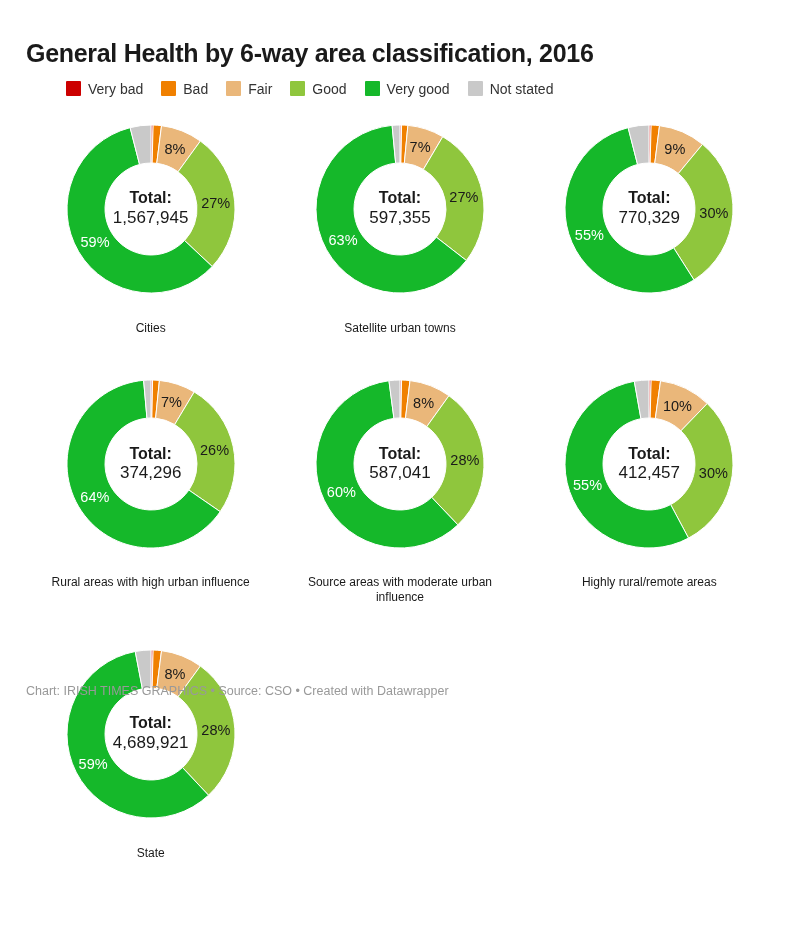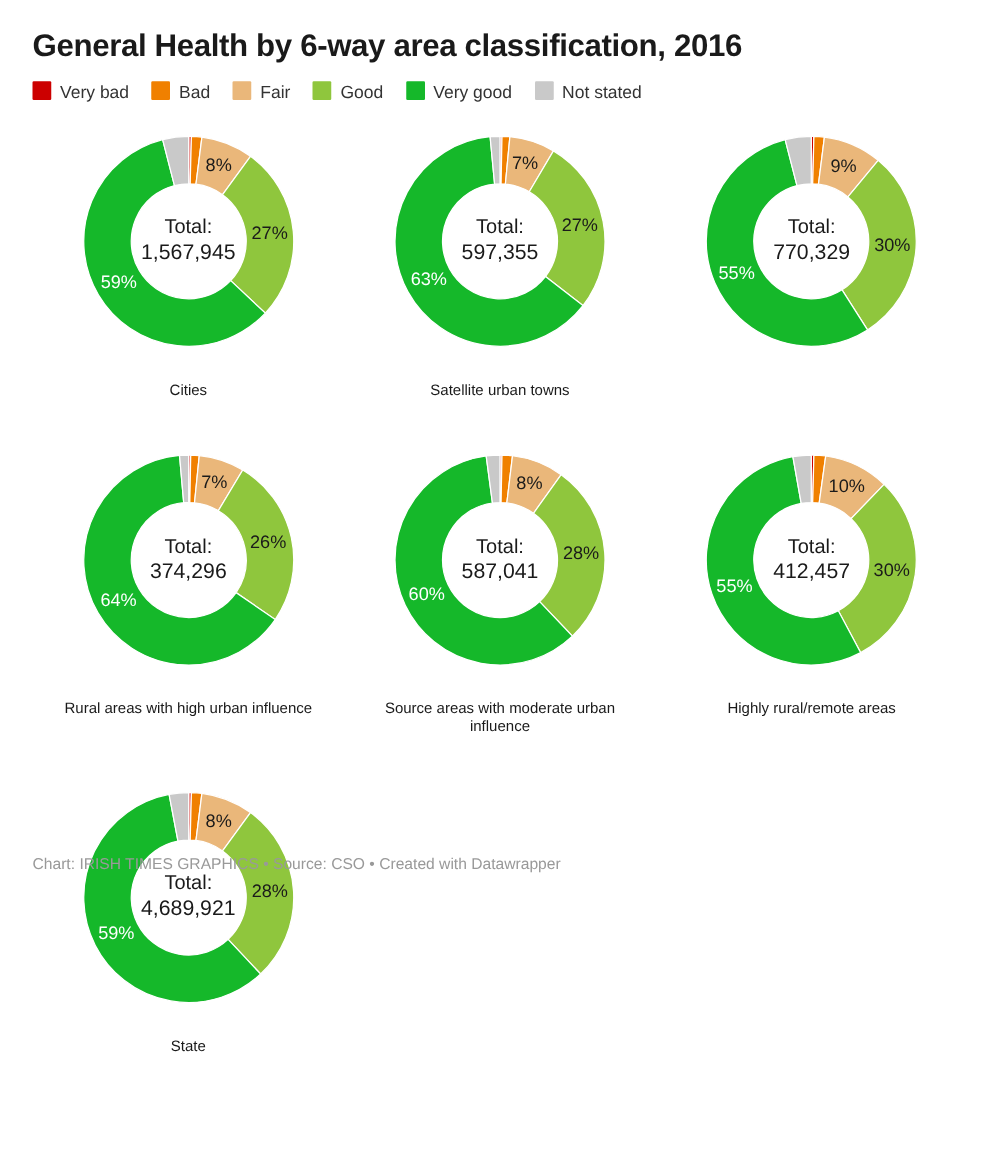--- a/index.html
+++ b/index.html
@@ -12,37 +12,38 @@
     background: #ffffff;
     font-family: "Liberation Sans", sans-serif;
     color: #1a1a1a;
     overflow: hidden;
     position: relative;
   }
   .page {
     width: 800px;
     height: 730px;
     box-sizing: border-box;
-    padding: 0 26px;
+    padding: 16px 26px;
     position: relative;
   }
   .chart-title {
     font-size: 25px;
     font-weight: bold;
     letter-spacing: -0.3px;
     color: #1a1a1a;
     padding-top: 24px;
     line-height: 1.1;
   }
   .legend {
     display: flex;
     align-items: center;
     gap: 0px;
     margin-top: 13px;
     flex-wrap: nowrap;
+    margin-left: 40px;
   }
   .legend-item {
     display: flex;
     align-items: center;
     margin-right: 18px;
   }
   .legend-swatch {
     width: 15px;
     height: 15px;
     border-radius: 1px;
@@ -81,21 +82,21 @@
     width: 196px;
     height: 196px;
     display: flex;
     flex-direction: column;
     align-items: center;
     justify-content: center;
     pointer-events: none;
   }
   .center-total {
     font-size: 16px;
-    font-weight: normal;
+    font-weight: bold;
     color: #1a1a1a;
     line-height: 1.22;
   }
   .center-value {
     font-size: 17px;
     color: #1a1a1a;
     line-height: 1.22;
   }
   .cell-label {
     margin-top: 14px;

